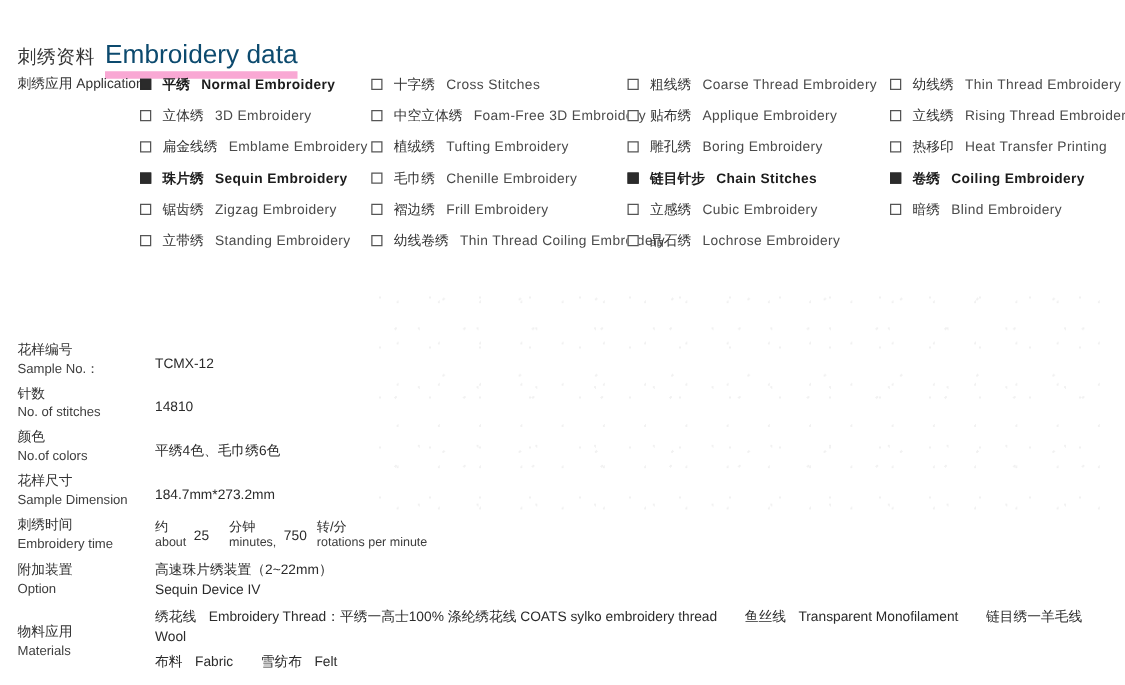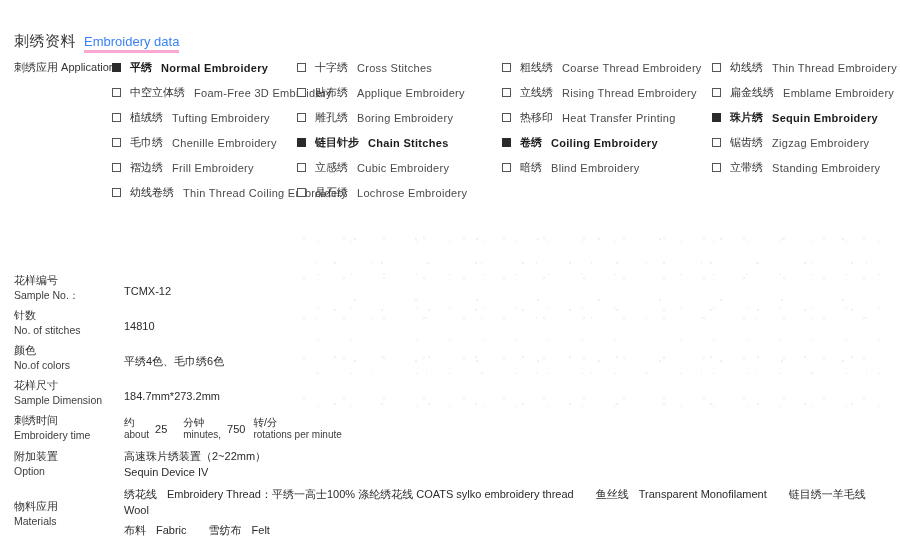--- a/index.html
+++ b/index.html
@@ -30,23 +30,23 @@
     display: flex;
     align-items: baseline;
     gap: 8px;
   }
   .title-cn {
     font-size: 15px;
     color: #333;
     letter-spacing: 0.5px;
   }
   .title-en {
-    font-size: 13px;
-    color: #3b82f6;
-    border-bottom: 3px solid #f9a8d4;
+    font-size: 21px;
+    color: #0c4a6e;
+    border-bottom: 6px solid #f9a8d4;
     padding-bottom: 1px;
   }
 
   
   .app-label {
     position: absolute;
     left: 14px;
     top: 61px;
     font-size: 11px;
     color: #333;
@@ -209,20 +209,25 @@
       <span class="en">Coarse Thread Embroidery</span>
     </div>
     <div class="cell">
       <span class="box"></span>
       <span class="cn">幼线绣</span>
       <span class="en">Thin Thread Embroidery</span>
     </div>
 
     <div class="cell">
       <span class="box"></span>
+      <span class="cn">立体绣</span>
+      <span class="en">3D Embroidery</span>
+    </div>
+    <div class="cell">
+      <span class="box"></span>
       <span class="cn">中空立体绣</span>
       <span class="en">Foam-Free 3D Embroidery</span>
     </div>
     <div class="cell">
       <span class="box"></span>
       <span class="cn">贴布绣</span>
       <span class="en">Applique Embroidery</span>
     </div>
     <div class="cell">
       <span class="box"></span>

